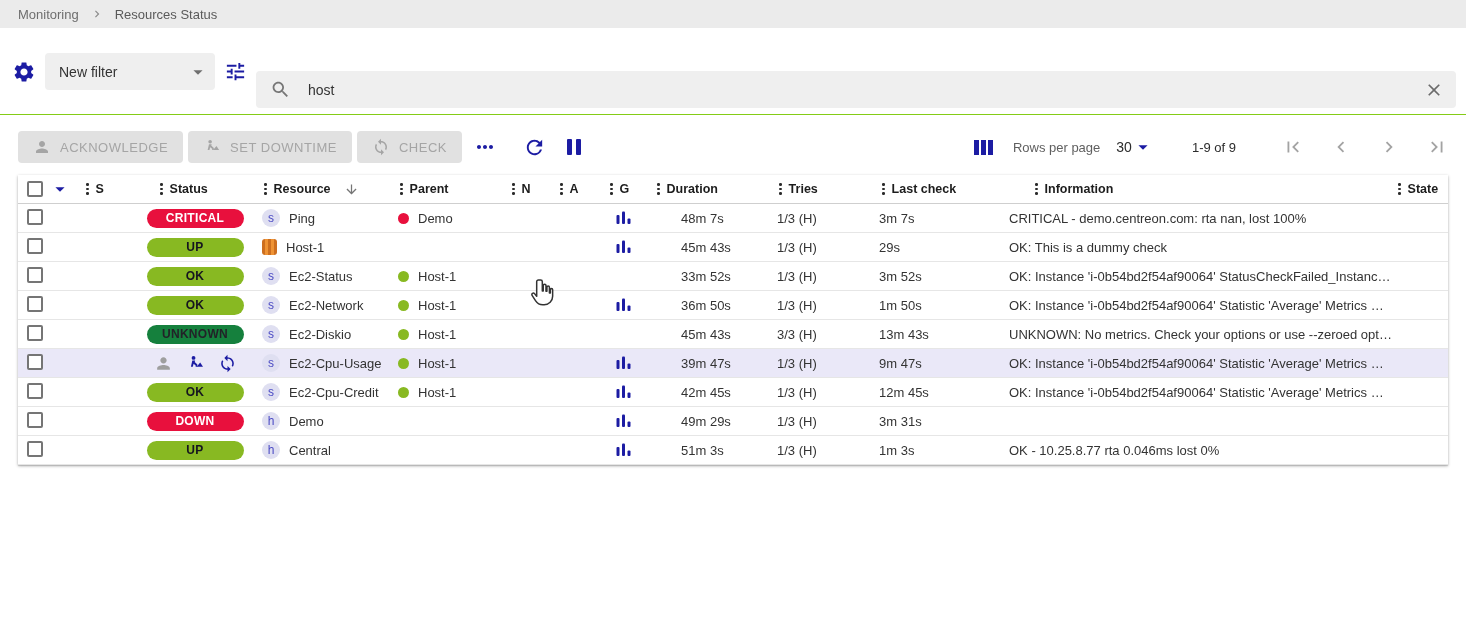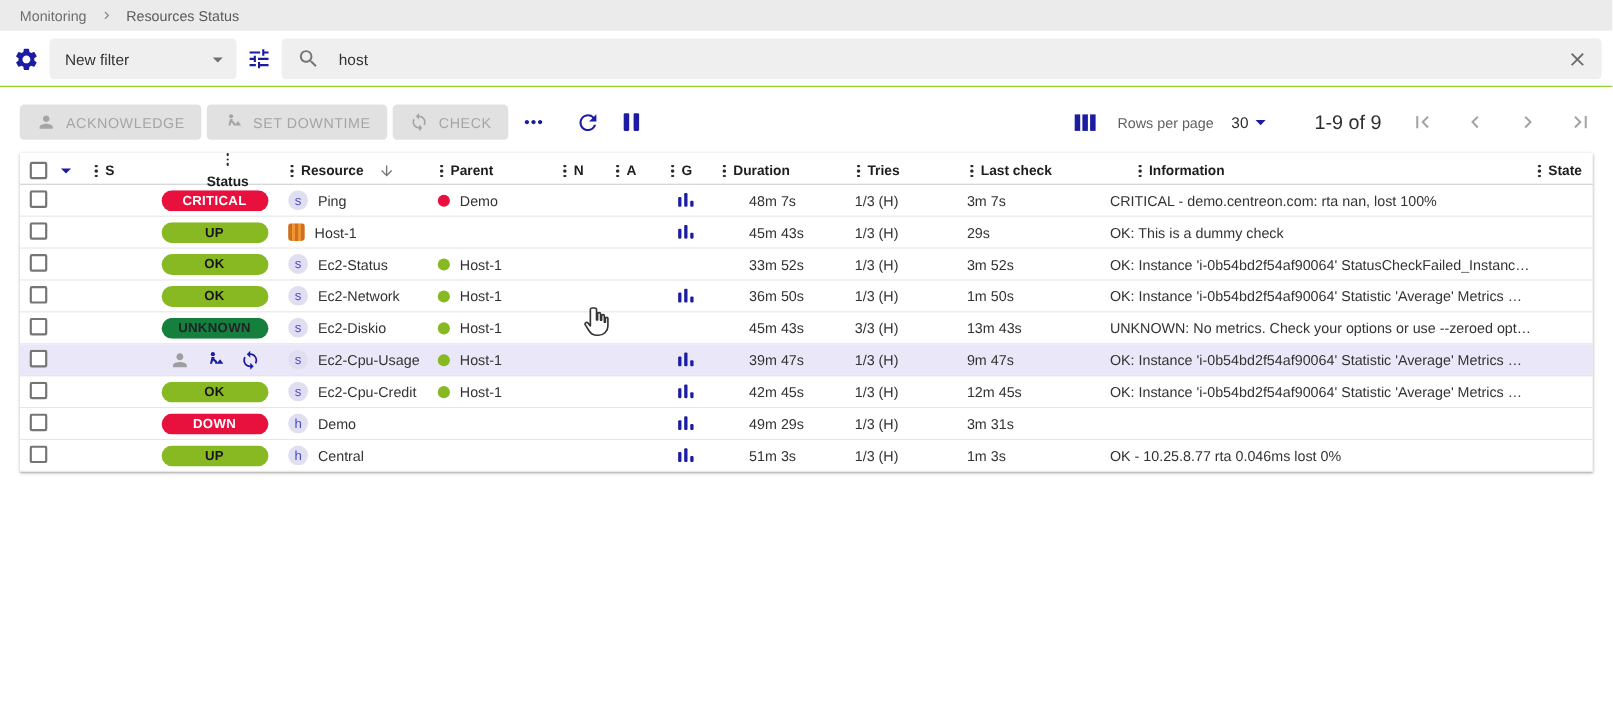--- a/index.html
+++ b/index.html
@@ -9,49 +9,49 @@
   
   .breadcrumb-bar { height:28px; background:#ebebeb; display:flex; align-items:center; padding:0 18px; gap:11px; font-size:13px; color:#6e6e6e; }
   .breadcrumb-bar .crumb-current { color:#5a5a5a; }
   .bc-chev { width:14px; height:14px; fill:#8a8a8a; }
 
   
   .filter-row { display:flex; align-items:center; padding:7px 10px 6px 12px; gap:9px; background:#fff; border-bottom:1px solid #84cc16; }
   .icon-btn { background:none; border:none; display:flex; align-items:center; justify-content:center; cursor:pointer; }
   .navy { fill:#1c1ca3; }
   .filter-select { width:170px; height:37px; background:#efefef; border-radius:4px; display:flex; align-items:center; justify-content:space-between; padding:0 6px 0 14px; font-size:14px; color:#333; cursor:pointer; }
-  .search-box { flex:1; height:37px; background:#efefef; border-radius:4px; display:flex; align-items:center; padding:0 12px 0 14px; gap:17px; }
+  .search-box { flex:1; height:37px; background:#efefef; border-radius:4px; display:flex; align-items:center; padding:0 12px 0 14px; gap:17px;margin-top:36px; }
   .search-box .search-value { font-size:14px; color:#333; flex:1; }
 
   
   .toolbar { display:flex; align-items:center; padding:16px 18px 10px 18px; }
   .tb-btn { background:#e1e1e1; color:#a5a5a5; border:none; border-radius:4px; height:28px; padding:16px 15px; font-size:13px; font-weight:500; letter-spacing:.5px; display:inline-flex; align-items:center; gap:9px; margin-right:5px; font-family:inherit; }
   .tb-btn svg { fill:#a5a5a5; }
   .more-btn { margin:0 12px 0 6px; }
   .pause-bars { display:flex; gap:4px; margin-left:21px; }
   .pause-bars i { width:5px; height:16px; background:#1c1ca3; border-radius:1px; }
   .tb-spacer { flex:1; }
   .columns-icon { display:flex; gap:2px; margin-right:20px; }
   .columns-icon i { width:5px; height:15px; background:#1c1ca3; }
   .rpp-label { font-size:13px; color:#5f5f5f; margin-right:16px; }
   .rpp-value { display:flex; align-items:center; font-size:14px; color:#2c2c2c; margin-right:38px; cursor:pointer; }
-  .range-label { font-size:18px; color:#2c2c2c; }
+  .range-label { font-size:13px; color:#2c2c2c; margin-right:20px; }
   .pg-btn { background:none; border:none; margin-left:26px; display:flex; align-items:center; }
   .pg-btn svg { fill:#a3a3a3; }
 
   
   .table { margin:2px 18px 0 18px; background:#fff; box-shadow:0 1px 3px rgba(0,0,0,.28), 0 1px 1px rgba(0,0,0,.12); }
   .grid { display:grid; grid-template-columns:30px 24px 64px 118px 136px 114px 48px 46px 50px 96px 102px 130px minmax(0,1fr) 56px; align-items:center; height:29px; }
   .thead { border-bottom:1px solid #cfcfcf; }
   .trow { border-bottom:1px solid #e6e6e6; cursor:pointer; }
   .trow.highlighted { background:#eae8f8; }
   .hcell { display:flex; align-items:center; gap:7px; font-size:12.5px; font-weight:bold; color:#1d1d1d; white-space:nowrap; }
   .dots { display:flex; flex-direction:column; gap:2px; }
   .dots i { width:2.6px; height:2.6px; background:#2b2b2b; border-radius:50%; }
-  .h-check { padding-left:9px; } .h-s { padding-left:14px; } .h-status { padding-left:24px;flex-direction:column; }
+  .h-check { padding-left:9px; } .h-s { padding-left:14px; } .h-status { padding-left:24px; }
   .h-resource { padding-left:10px; } .h-parent { padding-left:10px; }
   .h-n,.h-a { padding-left:8px; } .h-g { padding-left:12px; }
   .h-duration { padding-left:9px; } .h-tries { padding-left:35px; } .h-lastcheck { padding-left:36px; }
   .h-info { padding-left:59px; } .h-state { padding-left:6px; }
   .sort-caret { display:flex; align-items:center; justify-content:center; }
   .checkbox { width:16px; height:16px; border:2px solid #757575; border-radius:2px; display:inline-block; background:#fff; }
   .cell { font-size:13px; color:#333; white-space:nowrap; overflow:hidden; }
   .c-check { padding-left:9px; }
   .c-status { display:flex; justify-content:center; align-items:center; }
   .c-resource,.c-parent { display:flex; align-items:center; gap:9px; padding-left:8px; }

